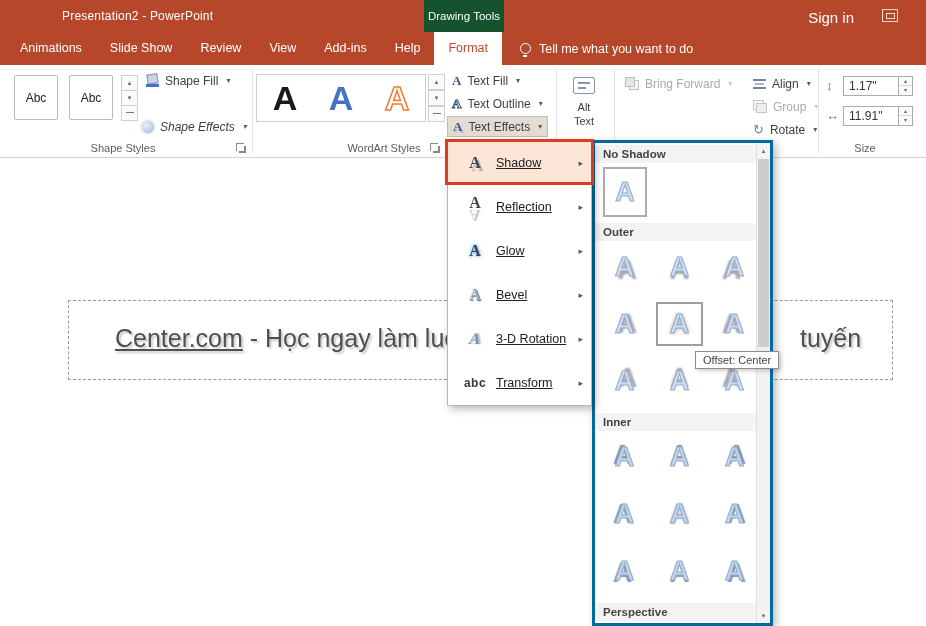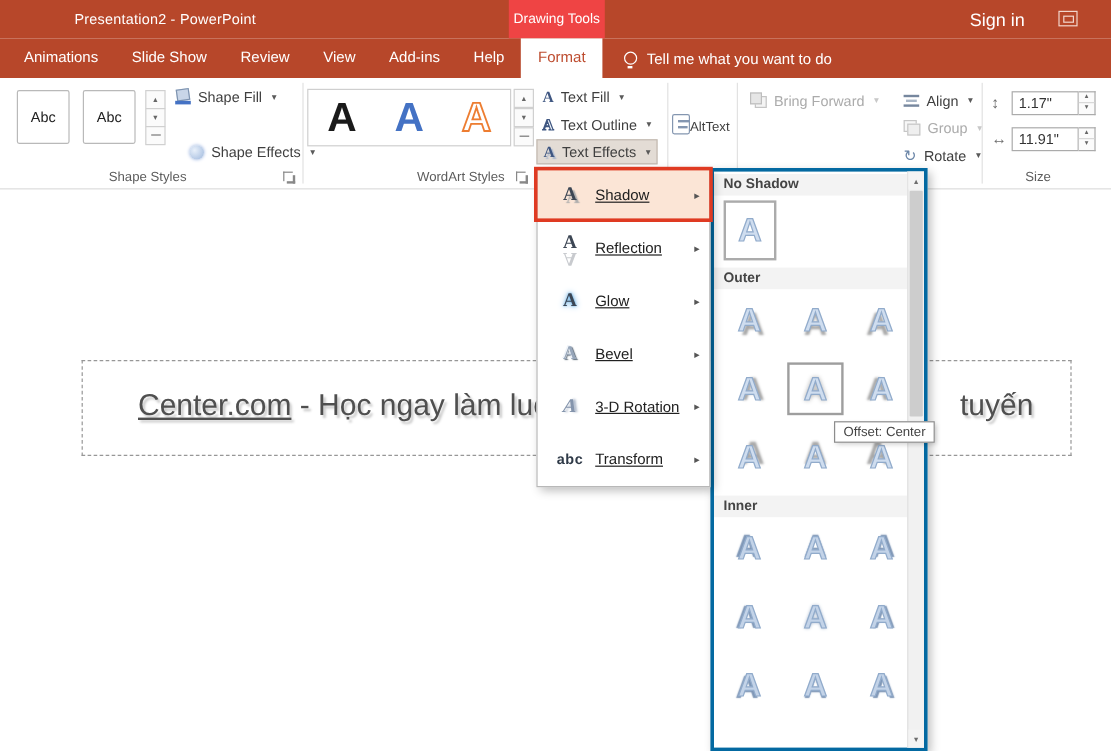--- a/index.html
+++ b/index.html
@@ -6,21 +6,21 @@
   body { margin: 0; background: #ffffff; }
   .app {
     position: relative; width: 926px; height: 626px; overflow: hidden;
     font-family: "Liberation Sans", sans-serif; background: #fff;
     -webkit-font-smoothing: antialiased;
   }
 
   
   .titlebar { position: absolute; left: 0; top: 0; width: 926px; height: 32px; background: #B7472A; color: #fff; }
   .title-text { position: absolute; left: 62px; top: 9px; font-size: 12px; letter-spacing: .2px; }
-  .context-group { position: absolute; left: 424px; top: 0; width: 80px; height: 32px; background: #ef4444; color: #fff; font-size: 11.5px; text-align: center; line-height: 32px; cursor: default; }
+  .context-group { position: absolute; left: 424px; top: 0; width: 80px; height: 32px; background: #14532d; color: #fff; font-size: 11.5px; text-align: center; line-height: 32px; cursor: default; }
   .sign-in { position: absolute; right: 62px; top: 6px; font-size: 15px; padding: 2px 9px; border: 1px solid rgba(255,255,255,.0); }
   .win-icon { position: absolute; right: 28px; top: 9px; width: 16px; height: 13px; border: 1px solid #F2D5CC; }
   .win-icon::after { content:""; position:absolute; left:3px; top:3px; width:7px; height:4px; border:1px solid #F2D5CC; }
 
   
   .tabsbar { position: absolute; left: 0; top: 32px; width: 926px; height: 33px; background: #B7472A; display: flex; align-items: stretch; padding-left: 6px; color: #fff; font-size: 12.5px; }
   .tab { line-height: 33px; padding: 0 14px; white-space: nowrap; cursor: default; }
   .tab.active { background: #fff; color: #BD4B2E; }
   .tellme { display: flex; align-items: center; margin-left: 18px; white-space: nowrap; }
   .bulb { width: 11px; height: 11px; border: 1.5px solid #fff; border-radius: 50%; position: relative; margin-right: 8px; }
@@ -38,21 +38,21 @@
   .sc { position: absolute; width: 17px; height: 16px; border: 1px solid #D0D0D0; background: #FBFBFB; display: flex; flex-direction: column; align-items: center; justify-content: center; font-size: 7px; color: #666; }
   .sc-more::before { content: ""; width: 8px; height: 1px; background: #777; margin-bottom: 1px; }
   #ss-up { left: 121px; top: 10px; } #ss-dn { left: 121px; top: 25px; } #ss-more { left: 121px; top: 40px; }
   #wa-up { left: 428px; top: 9px; } #wa-dn { left: 428px; top: 25px; } #wa-more { left: 428px; top: 41px; }
 
   .tbtn { position: absolute; height: 21px; display: flex; align-items: center; gap: 6px; padding: 0 5px; cursor: default; white-space: nowrap; }
   .caret { font-size: 8px; color: #5A5A5A; margin-left: 2px; }
   .caret::before { content: "▾"; }
   #btn-shape-fill { left: 141px; top: 5px; }
   #btn-shape-outline { left: 141px; top: 28px; }
-  #btn-shape-effects { left: 153px; top: 51px; }
+  #btn-shape-effects { left: 137px; top: 51px; font-style: italic; }
 
   .ic-sfill { width: 13px; height: 13px; position: relative; }
   .ic-sfill::before { content: ""; position: absolute; left: 1px; top: 0; width: 9px; height: 8px; background: #C9D6E8; border: 1px solid #7F94B0; transform: rotate(-8deg); }
   .ic-sfill::after { content: ""; position: absolute; left: 0; bottom: 0; width: 13px; height: 3px; background: #4472C4; }
   .ic-soutline { width: 13px; height: 13px; position: relative; }
   .ic-soutline::before { content: ""; position: absolute; left: 1px; top: 0; width: 10px; height: 8px; border: 1.5px solid #7F94B0; background: #fff; }
   .ic-soutline::after { content: ""; position: absolute; left: 0; bottom: 0; width: 13px; height: 3px; background: #8FAADC; }
   .ic-seffects { width: 12px; height: 12px; border-radius: 50%; background: radial-gradient(circle at 35% 35%, #E8F0FA, #9DB7DC); box-shadow: 0 0 3px #8FAADC; }
 
   #wa-frame { position: absolute; left: 256px; top: 9px; width: 170px; height: 48px; border: 1px solid #CFCFCF; display: flex; align-items: center; justify-content: space-around; }
@@ -62,21 +62,21 @@
   .wa3 { color: #FFFFFF; -webkit-text-stroke: 1.5px #ED7D31; text-shadow: 0 0 1px #ED7D31; }
 
   .a-ic { font-weight: bold; font-size: 13px; font-family: "Liberation Serif", serif; line-height: 1; }
   .a-fill { color: #3E5681; }
   .a-outline { color: #F4F8FC; -webkit-text-stroke: 1px #3E5681; }
   .a-effects { color: #3E5681; text-shadow: 1.5px 1.5px 1px #A9B6CC; }
   #btn-text-fill { left: 447px; top: 5px; }
   #btn-text-outline { left: 447px; top: 28px; }
   #btn-text-effects { left: 447px; top: 51px; background: #E3DCD5; border: 1px solid #C3BAB1; }
 
-  #btn-alt { position: absolute; left: 560px; top: 6px; width: 48px; height: 64px; display: flex; flex-direction: row; align-items: center; font-size: 11px; color: #3F3F3F; line-height: 1.3; padding-top: 6px; }
+  #btn-alt { position: absolute; left: 560px; top: 6px; width: 48px; height: 64px; display: flex; flex-direction: column; align-items: center; font-size: 11px; color: #3F3F3F; line-height: 1.3; padding-top: 6px; }
   .ic-alt { width: 22px; height: 17px; border: 1px solid #8496B0; border-radius: 2px; margin-bottom: 6px;
     background: linear-gradient(#8496B0,#8496B0) 4px 4px/12px 2px no-repeat, linear-gradient(#8496B0,#8496B0) 4px 9px/8px 2px no-repeat; }
 
   .lbl { font-size: 12px; color: #3F3F3F; }
   .dis .lbl { color: #ABABAB; }
   .dis .caret { color: #C8C8C8; }
   #btn-bring { left: 620px; top: 8px; } #btn-send { left: 620px; top: 31px; } #btn-selpane { left: 620px; top: 54px; }
   #btn-align { left: 748px; top: 8px; } #btn-group { left: 748px; top: 31px; } #btn-rotate { left: 748px; top: 54px; }
 
   .ic-bf { width: 14px; height: 13px; position: relative; }
@@ -405,20 +405,21 @@
             <span class="ga inner i-bl">A</span>
           </div>
         <div class="gi">
             <span class="ga inner i-b">A</span>
           </div>
         <div class="gi">
             <span class="ga inner i-br">A</span>
           </div>
       </div>
 
+      <div class="gh" id="gh-persp">Perspective</div>
     </div>
     <div class="fly-scroll">
       <div class="sb-btn" id="sb-up">▴</div>
       <div class="sb-thumb"></div>
       <div class="sb-btn" id="sb-down">▾</div>
     </div>
   </div>
 
   <div class="tooltip">Offset: Center</div>
 

